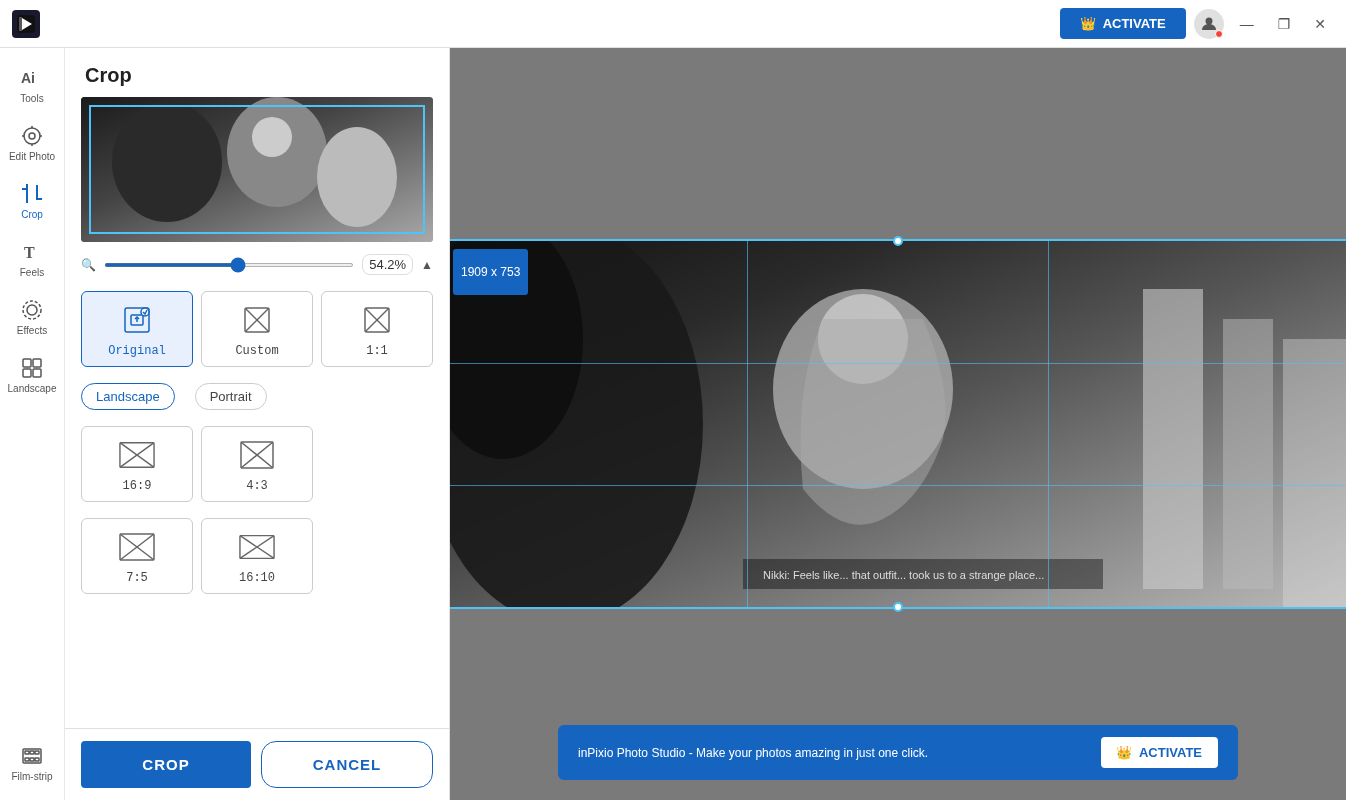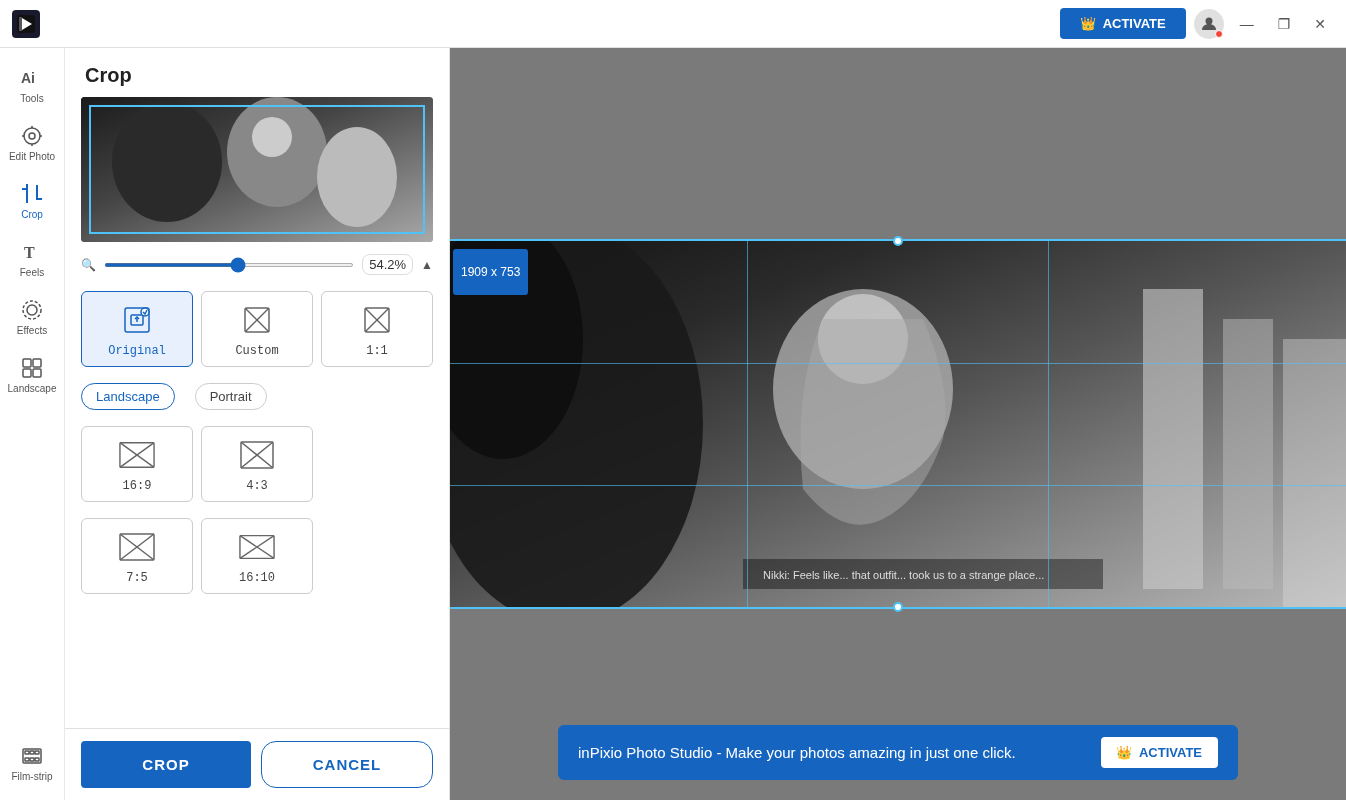--- a/index.html
+++ b/index.html
@@ -297,21 +297,21 @@
       background: #1565c0;
       color: white;
       padding: 12px 20px;
       border-radius: 6px;
       display: flex;
       align-items: center;
       gap: 16px;
       min-width: 680px;
       justify-content: space-between;
     }
-    .promo-text { font-size: 15px; }
+    .promo-text { font-size: 12px; }
     .promo-activate-btn {
       background: white;
       color: #1565c0;
       border: none;
       padding: 8px 16px;
       border-radius: 4px;
       font-size: 13px;
       font-weight: 700;
       cursor: pointer;
       display: flex;

